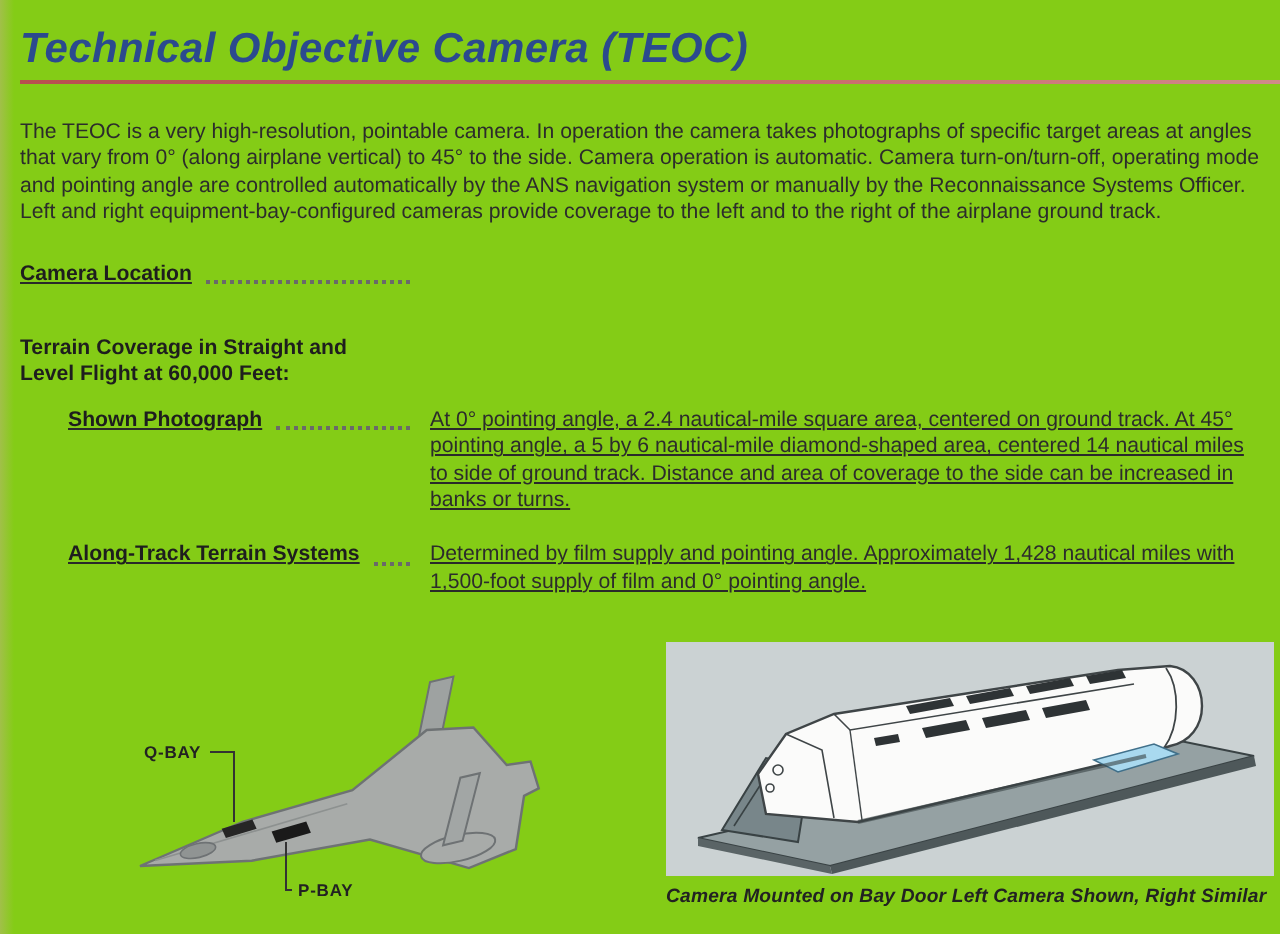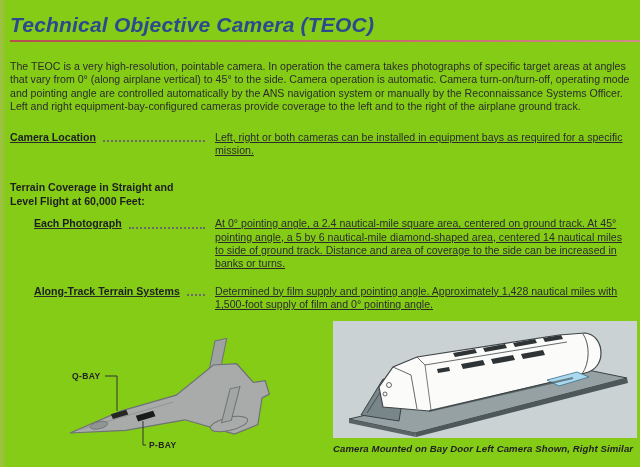--- a/index.html
+++ b/index.html
@@ -62,32 +62,31 @@
 
   <p class="intro">The TEOC is a very high-resolution, pointable camera.  In operation the camera takes photographs of specific target areas at angles that vary from 0° (along airplane vertical) to 45° to the side.  Camera operation is automatic.  Camera turn-on/turn-off, operating mode and pointing angle are controlled automatically by the ANS navigation system or manually by the Reconnaissance Systems Officer.  Left and right equipment-bay-configured cameras provide coverage to the left and to the right of the airplane ground track.</p>
 
   <div class="def-list">
 
     <div class="def-row">
       <div class="label-cell">
         <span>Camera Location</span>
         <span class="leader"></span>
       </div>
-      <div class="desc-cell">Left, right or both cameras can be installed in equipment bays as required for a specific mission.</div>
     </div>
 
     <div class="def-row">
     </div>
 
     <div class="sect-head">Terrain Coverage in Straight and
 Level Flight at 60,000 Feet:</div>
 
     <div class="def-row mb14">
       <div class="label-cell indent">
-        <span>Each Photograph</span>
+        <span>Shown Photograph</span>
         <span class="leader"></span>
       </div>
       <div class="desc-cell">At 0° pointing angle, a 2.4 nautical-mile square area, centered on ground track.  At 45° pointing angle, a 5 by 6 nautical-mile diamond-shaped area, centered 14 nautical miles to side of ground track.  Distance and area of coverage to the side can be increased in banks or turns.</div>
     </div>
 
     <div class="def-row">
       <div class="label-cell indent">
         <span>Along-Track Terrain Systems</span>
         <span class="leader"></span>
       </div>

